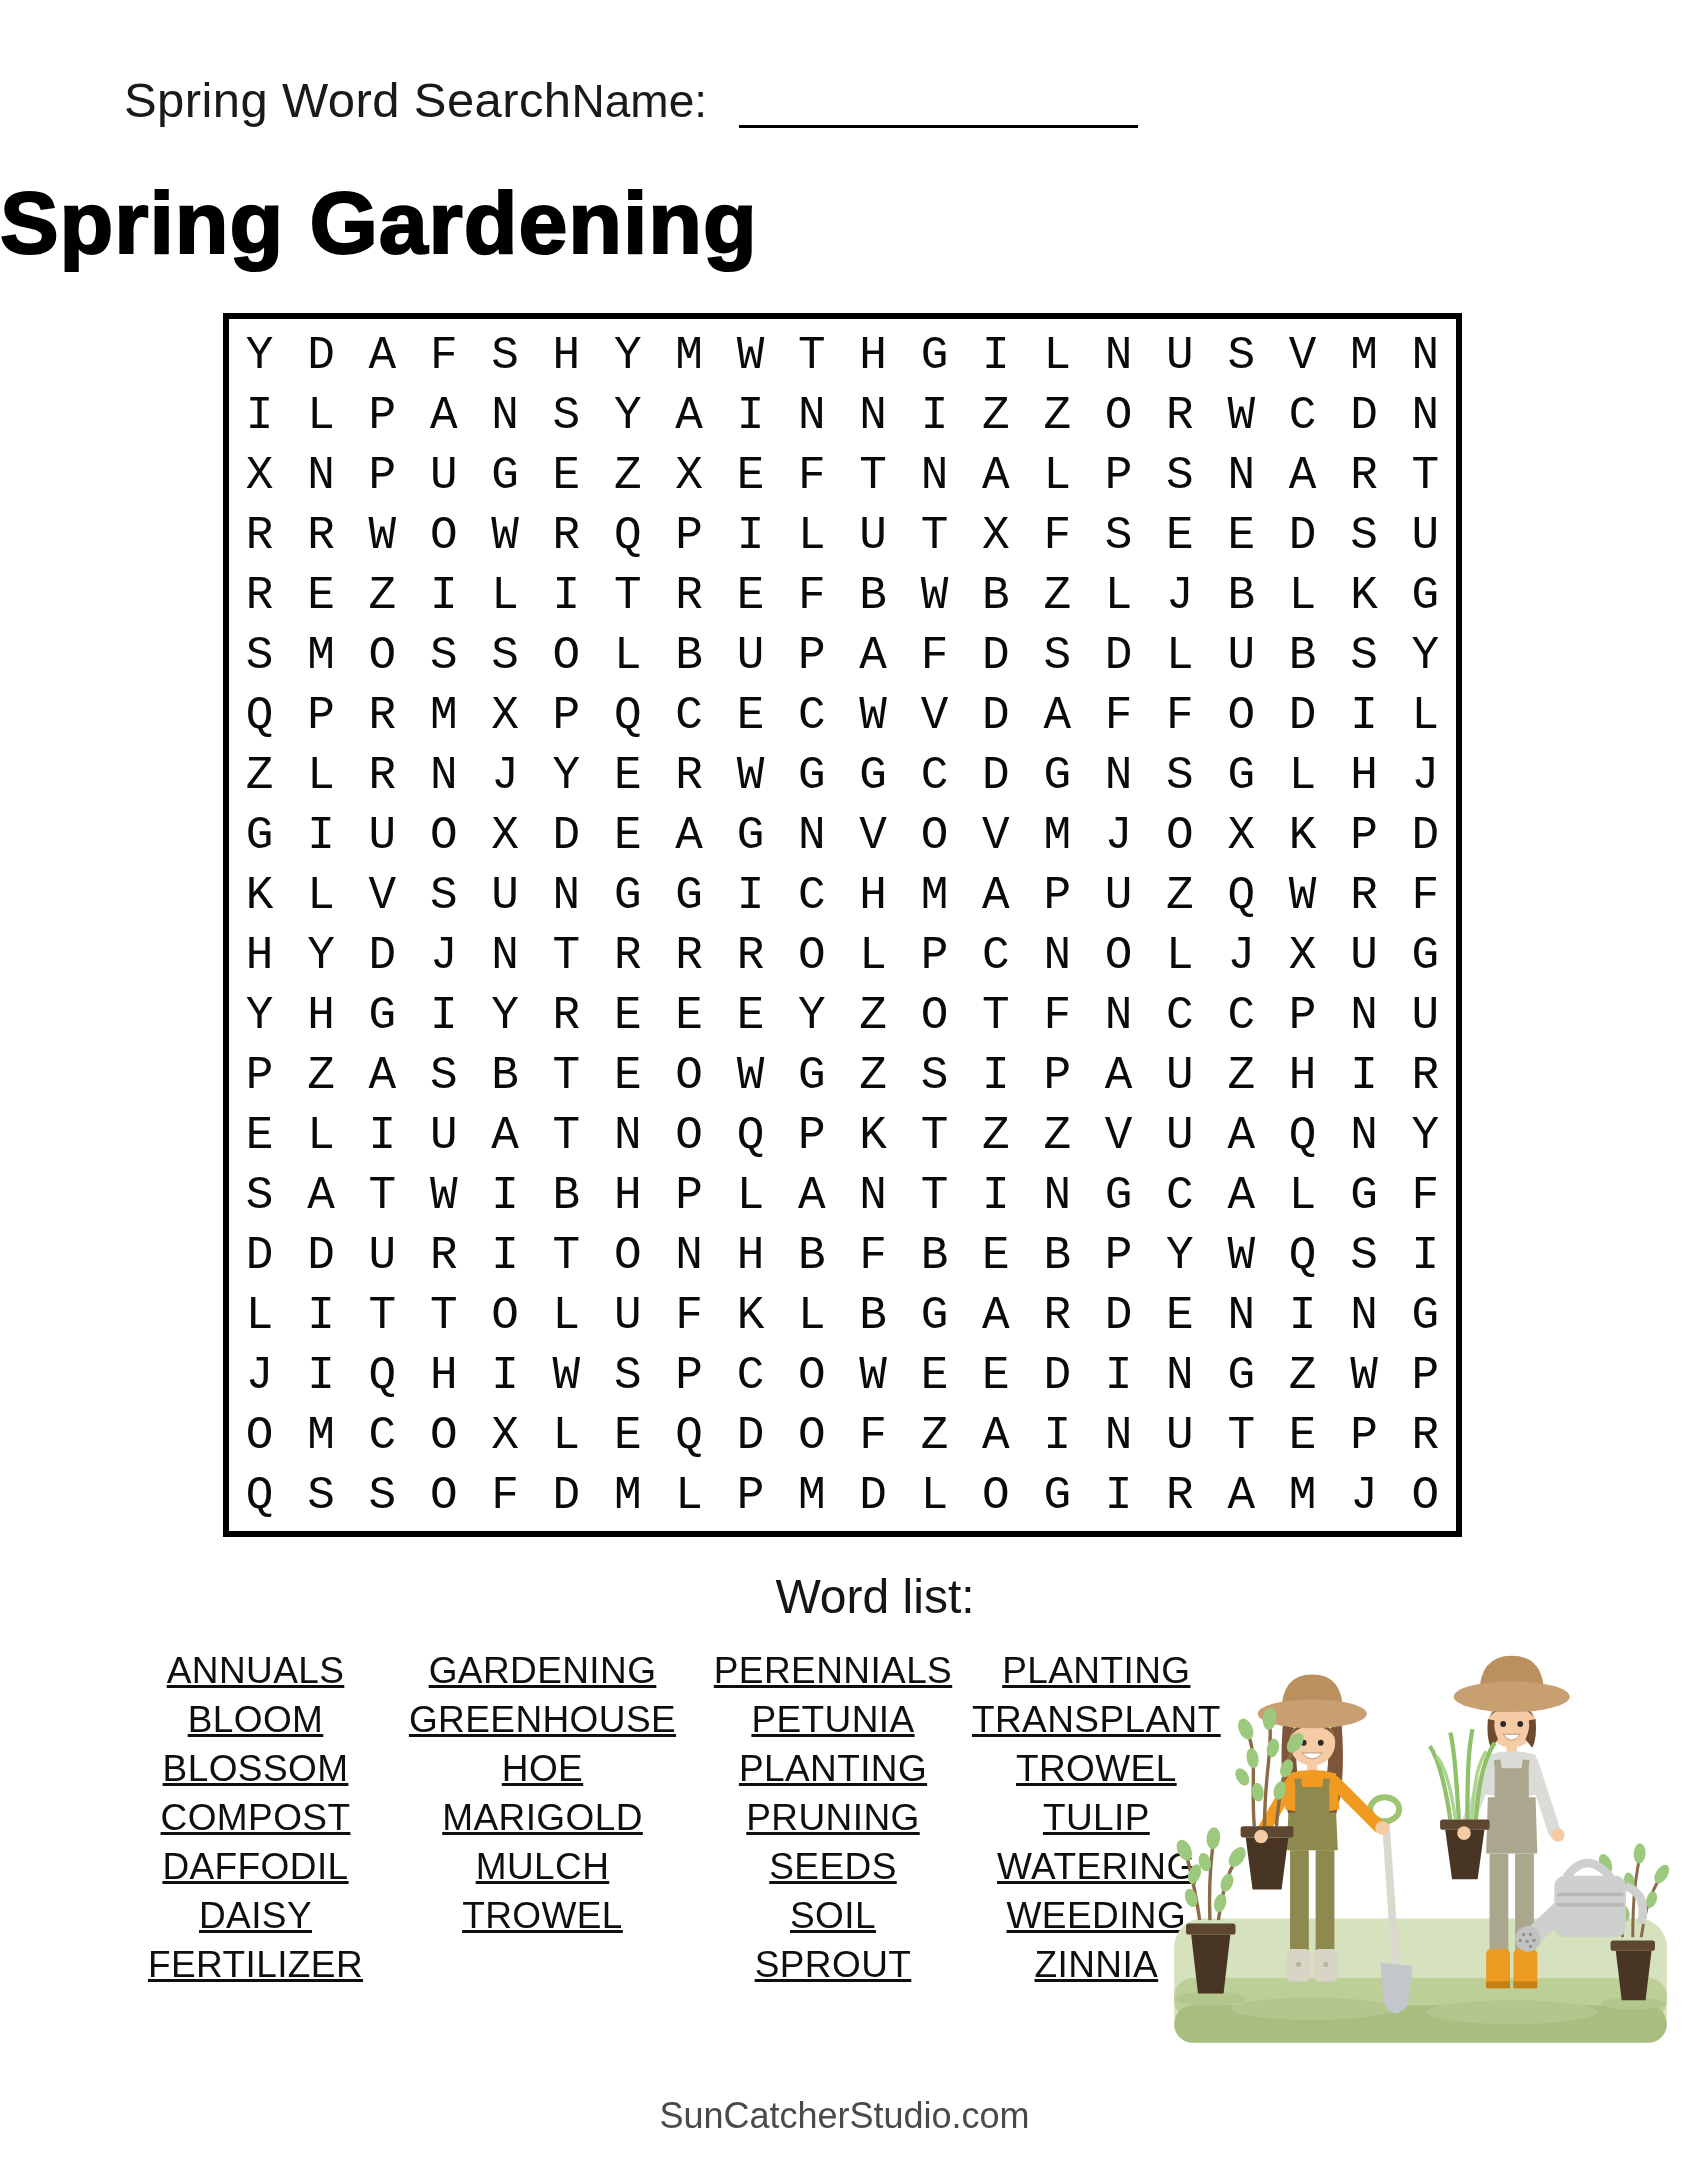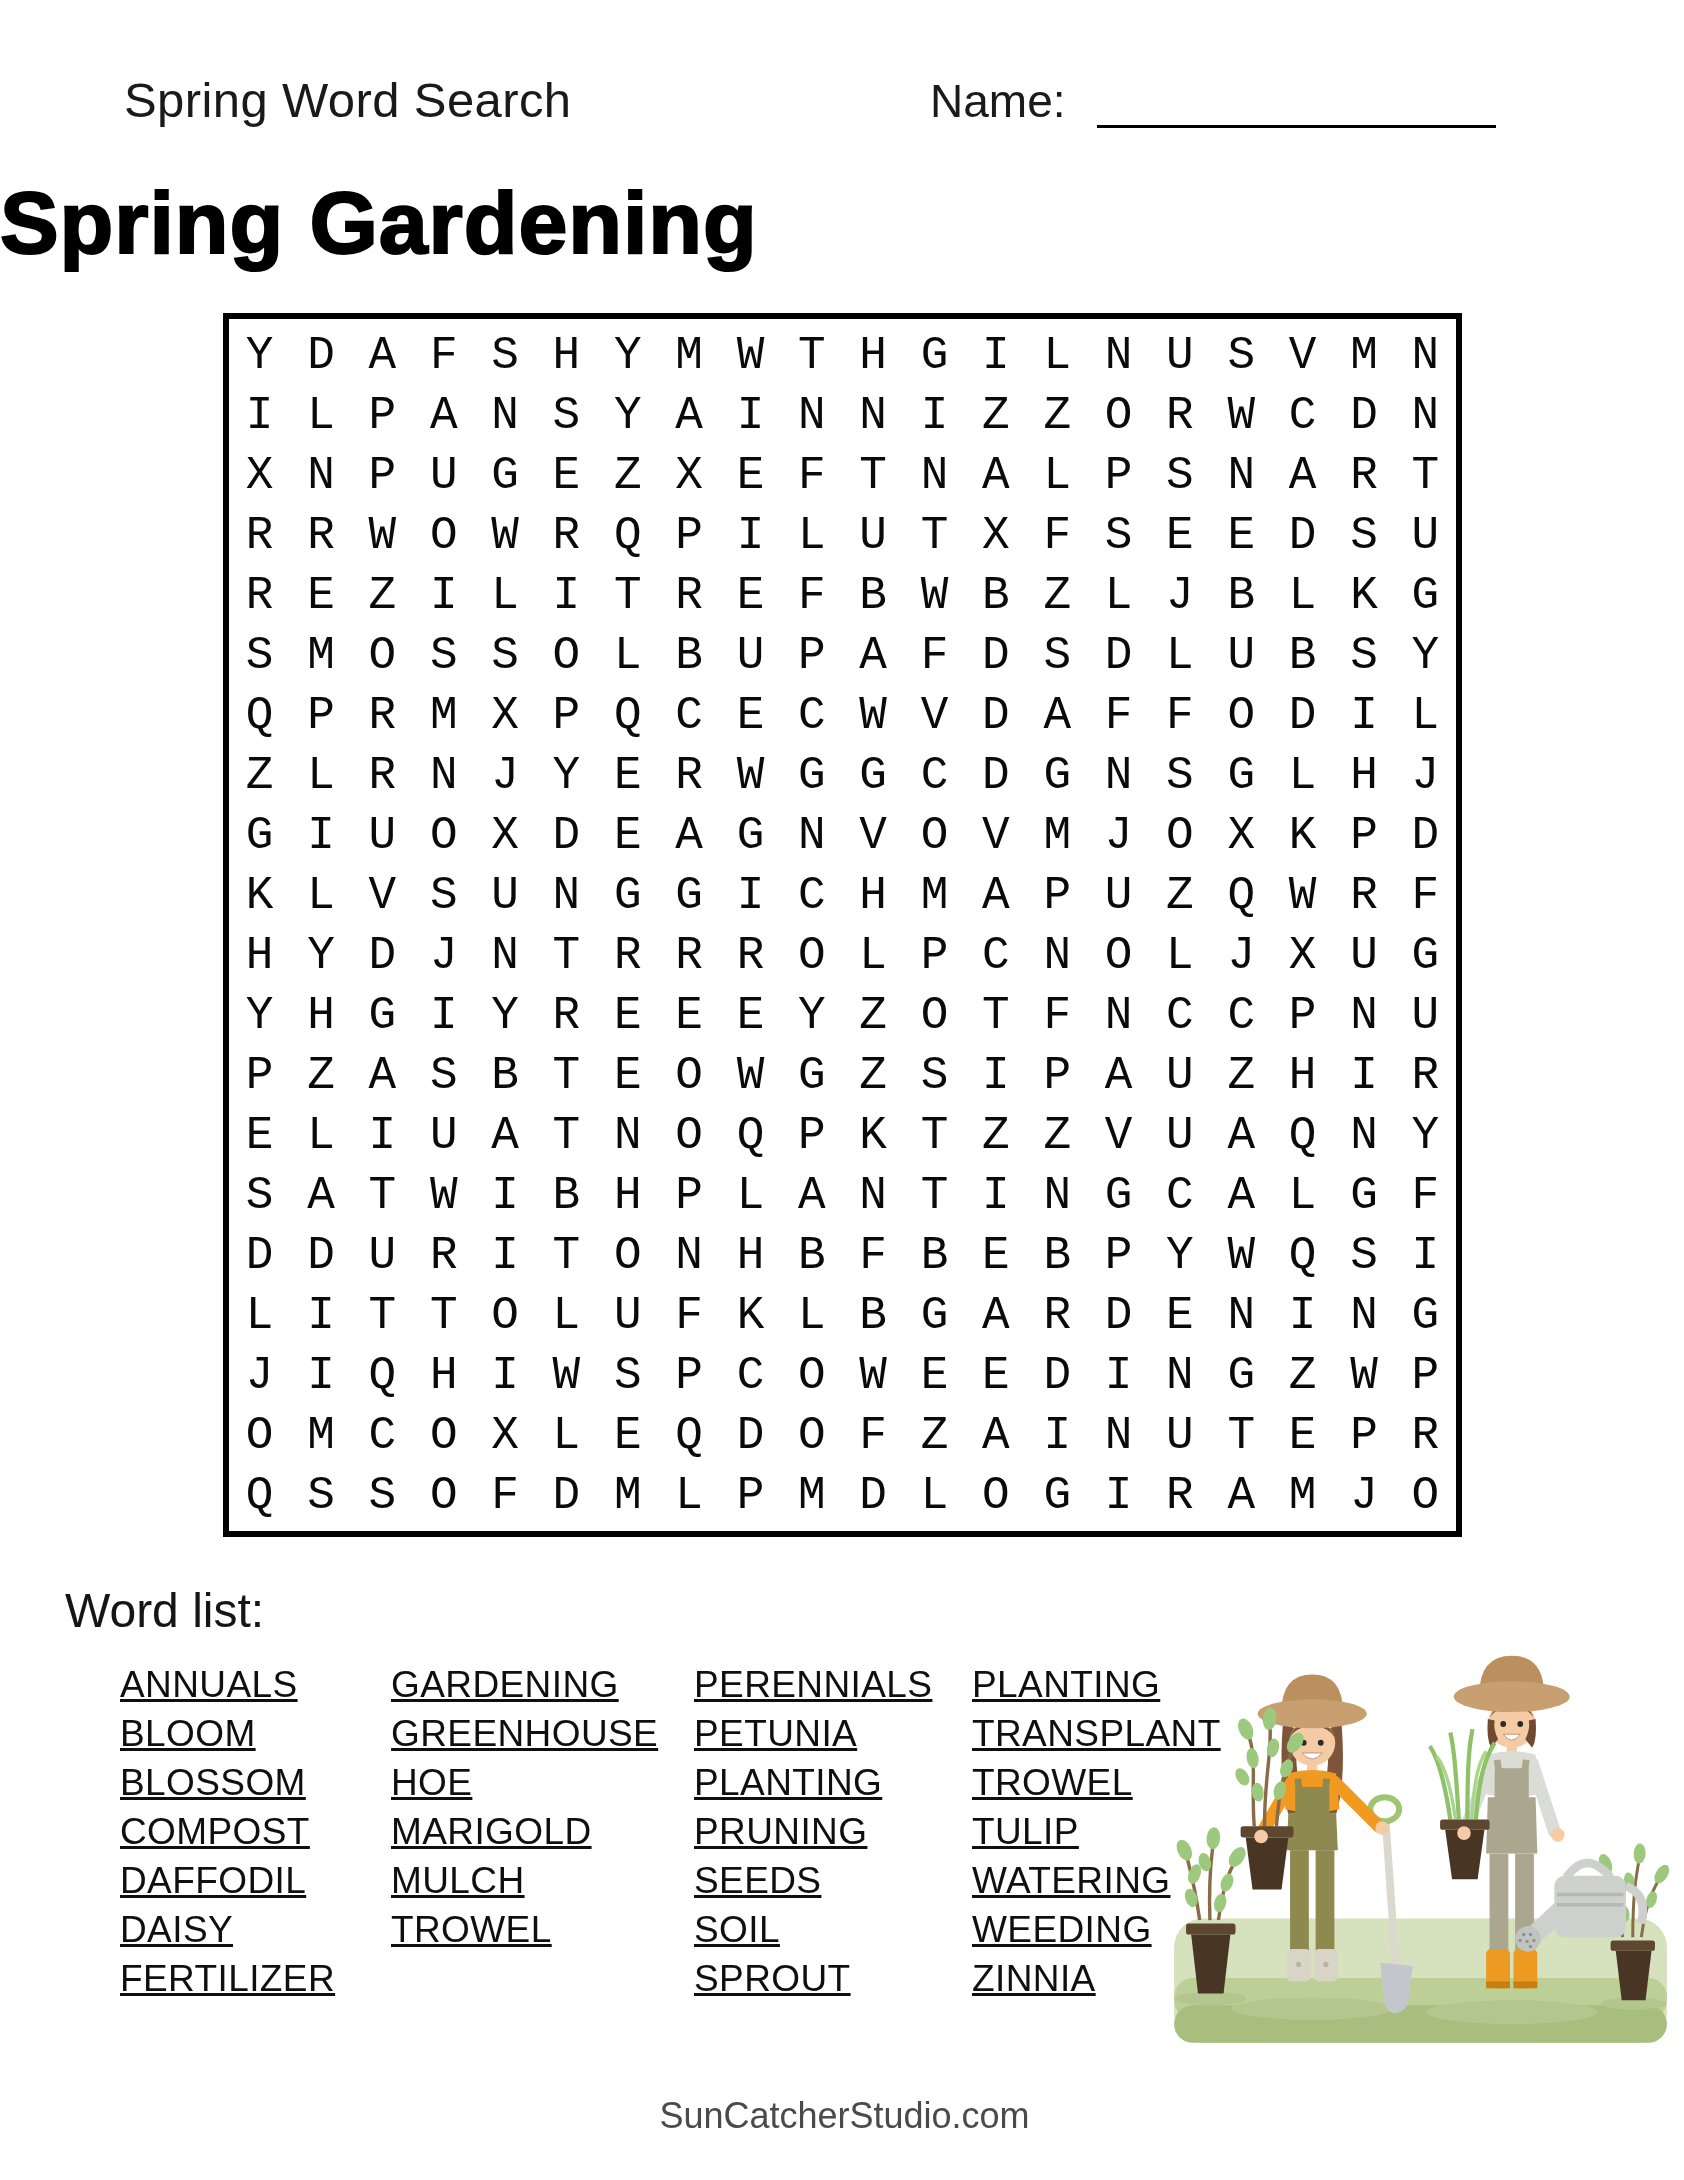--- a/index.html
+++ b/index.html
@@ -7,21 +7,21 @@
   .page {
     position:relative;
     width:1685px; height:2181px;
     background:#ffffff;
     font-family:"Liberation Sans", sans-serif;
     color:#111;
     overflow:hidden;
   }
   
   .header {
-    display:flex; justify-content:space-between; align-items:flex-end;
+    display:flex; align-items:flex-end;
     padding:72px 189px 0 124px;
   }
   .worksheet-title { font-size:49px; font-weight:400; color:#1a1a1a; letter-spacing:0.4px; }
   .name-area { display:flex; align-items:flex-end; font-size:46px; color:#1a1a1a;gap:23px; }
   .name-line { display:inline-block; width:399px; border-bottom:3.4px solid #000; height:12px; margin-left:8.5px; }
   
   .puzzle-title {
     margin-top:44px;
     text-align:left;
     font-size:88px;
@@ -38,21 +38,21 @@
     padding:6.8px 0 5.1px 0;
     background:#fff;
   }
   .grid-row { display:grid; grid-template-columns:repeat(20, 1fr); height:60px; }
   .grid-cell {
     display:flex; align-items:center; justify-content:center;
     font-family:"Liberation Mono","DejaVu Sans Mono",monospace;
     font-size:46px; color:#0a0a0a; line-height:1;
   }
   
-  .wordlist-section { position:relative; margin-top:46px; padding-left:65px; }
+  .wordlist-section { position:relative; margin-top:32px; padding-left:65px;text-align:center; }
   .word-list-label { font-size:48px; color:#151515; }
   .word-list-columns { display:flex; margin-top:22px; padding-left:55px; }
   .word-col:nth-child(1){ width:271px; }
   .word-col:nth-child(2){ width:303px; }
   .word-col:nth-child(3){ width:278px; }
   .word { font-size:37px; line-height:49px; color:#0f0f0f; letter-spacing:0.4px; white-space:nowrap;text-decoration:underline; }
   
   .illustration { position:absolute; left:1169px; top:1637px; width:503px; height:411px; }
   
   .footer {

